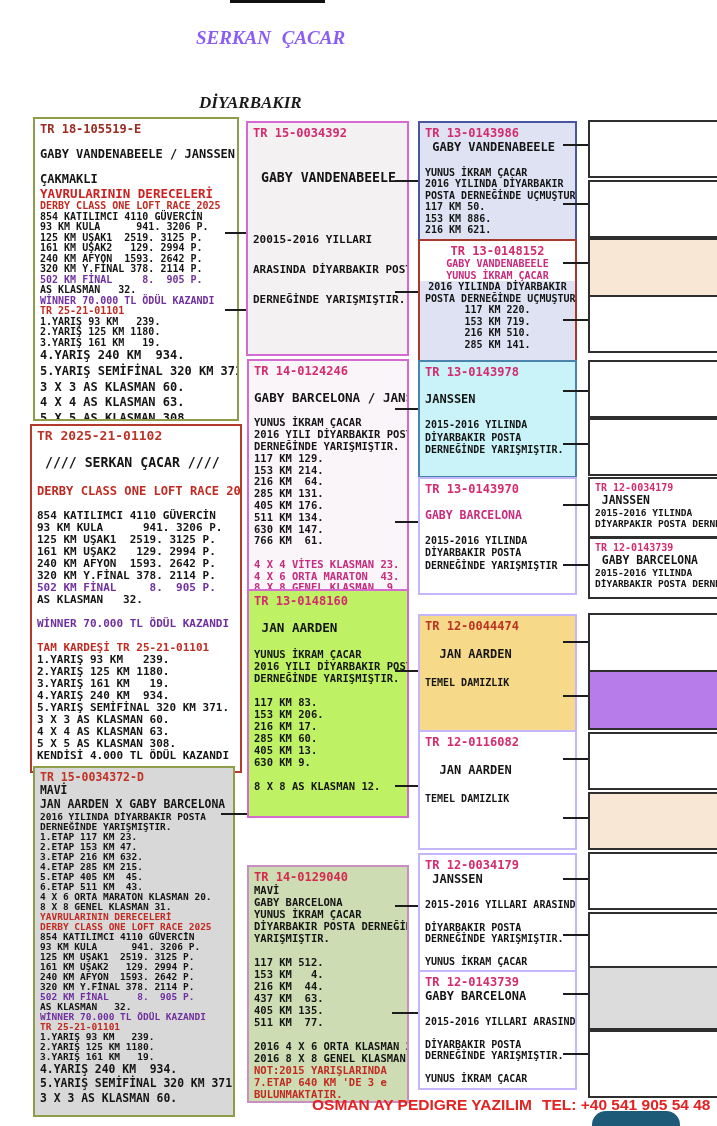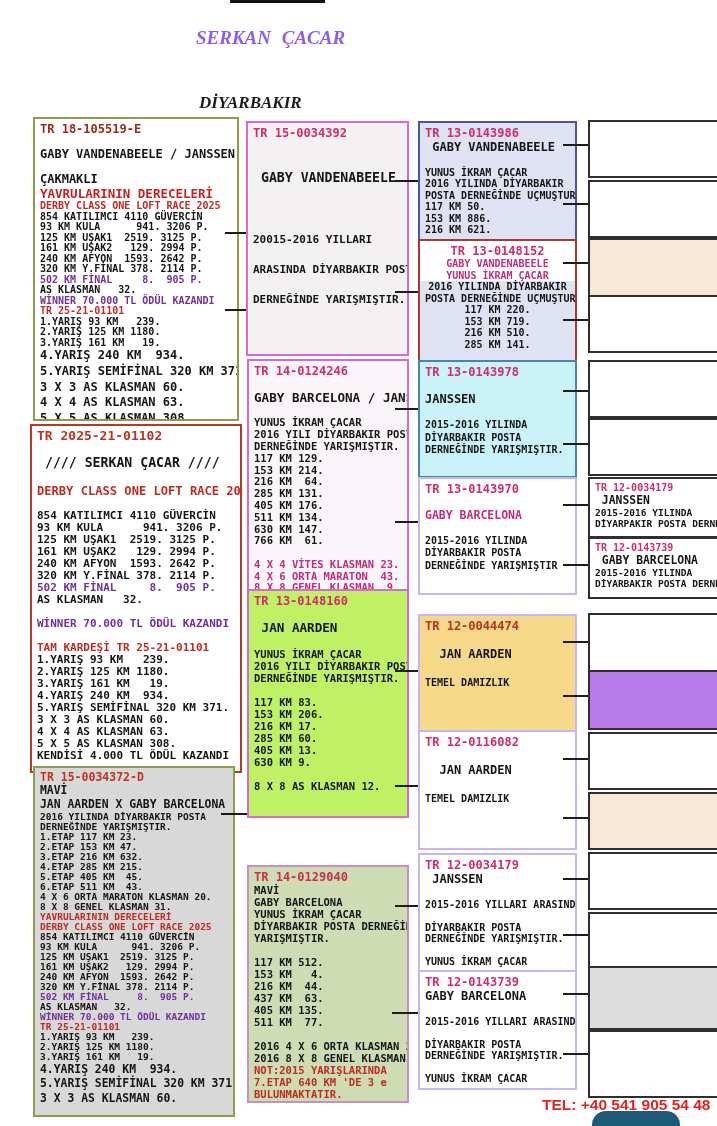--- a/index.html
+++ b/index.html
@@ -419,16 +419,17 @@
   <div class="hline" style="left:563px;top:564px;width:25px"></div>
   <div class="hline" style="left:563px;top:641px;width:25px"></div>
   <div class="hline" style="left:563px;top:695px;width:25px"></div>
   <div class="hline" style="left:563px;top:758px;width:25px"></div>
   <div class="hline" style="left:563px;top:817px;width:25px"></div>
   <div class="hline" style="left:563px;top:878px;width:25px"></div>
   <div class="hline" style="left:563px;top:934px;width:25px"></div>
   <div class="hline" style="left:563px;top:993px;width:25px"></div>
   <div class="hline" style="left:563px;top:1053px;width:25px"></div>
 
+  <div class="ftr-brand">OSMAN AY PEDIGRE YAZILIM</div>
   <div class="ftr-tel">TEL: +40 541  905  54  48</div>
   <div class="teal-blob"></div>
 
 </div>
 
 </body></html>

